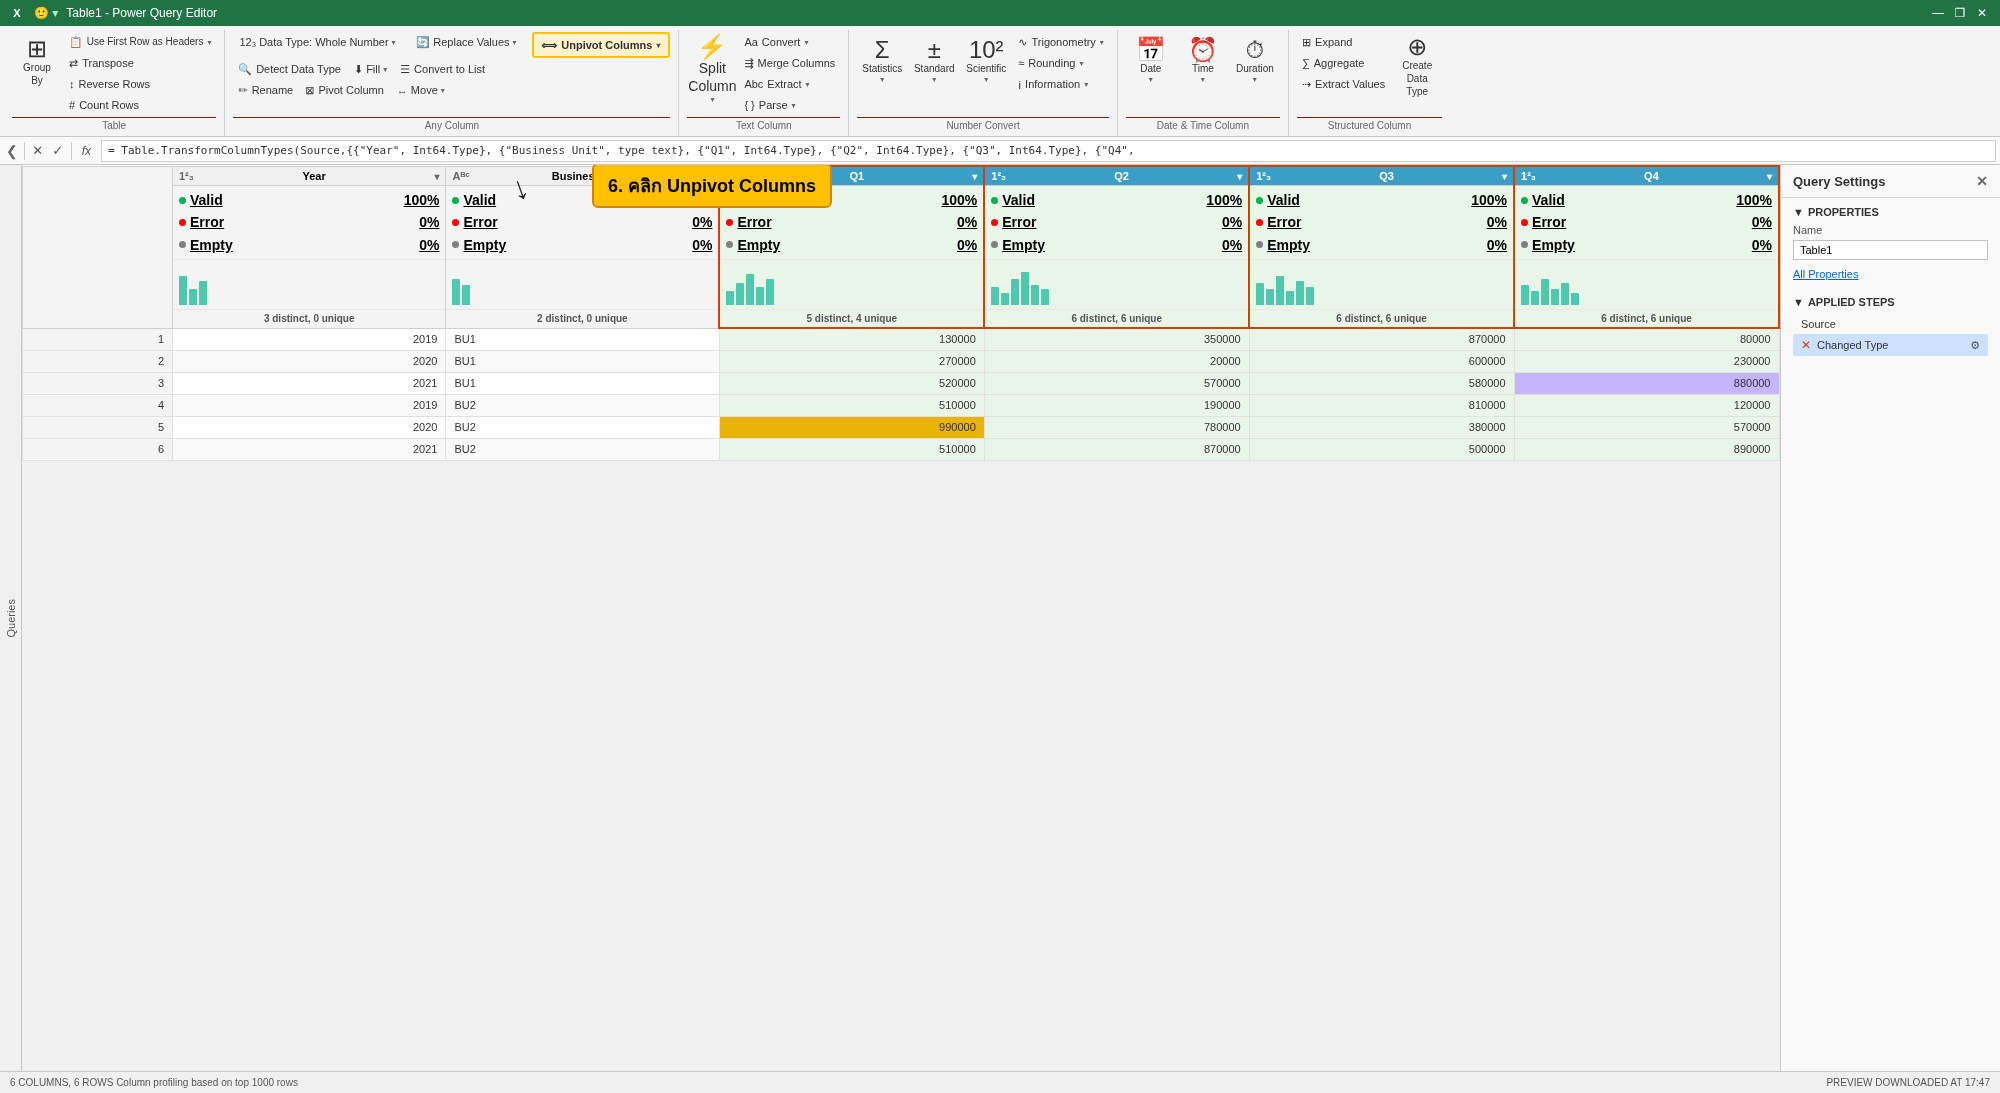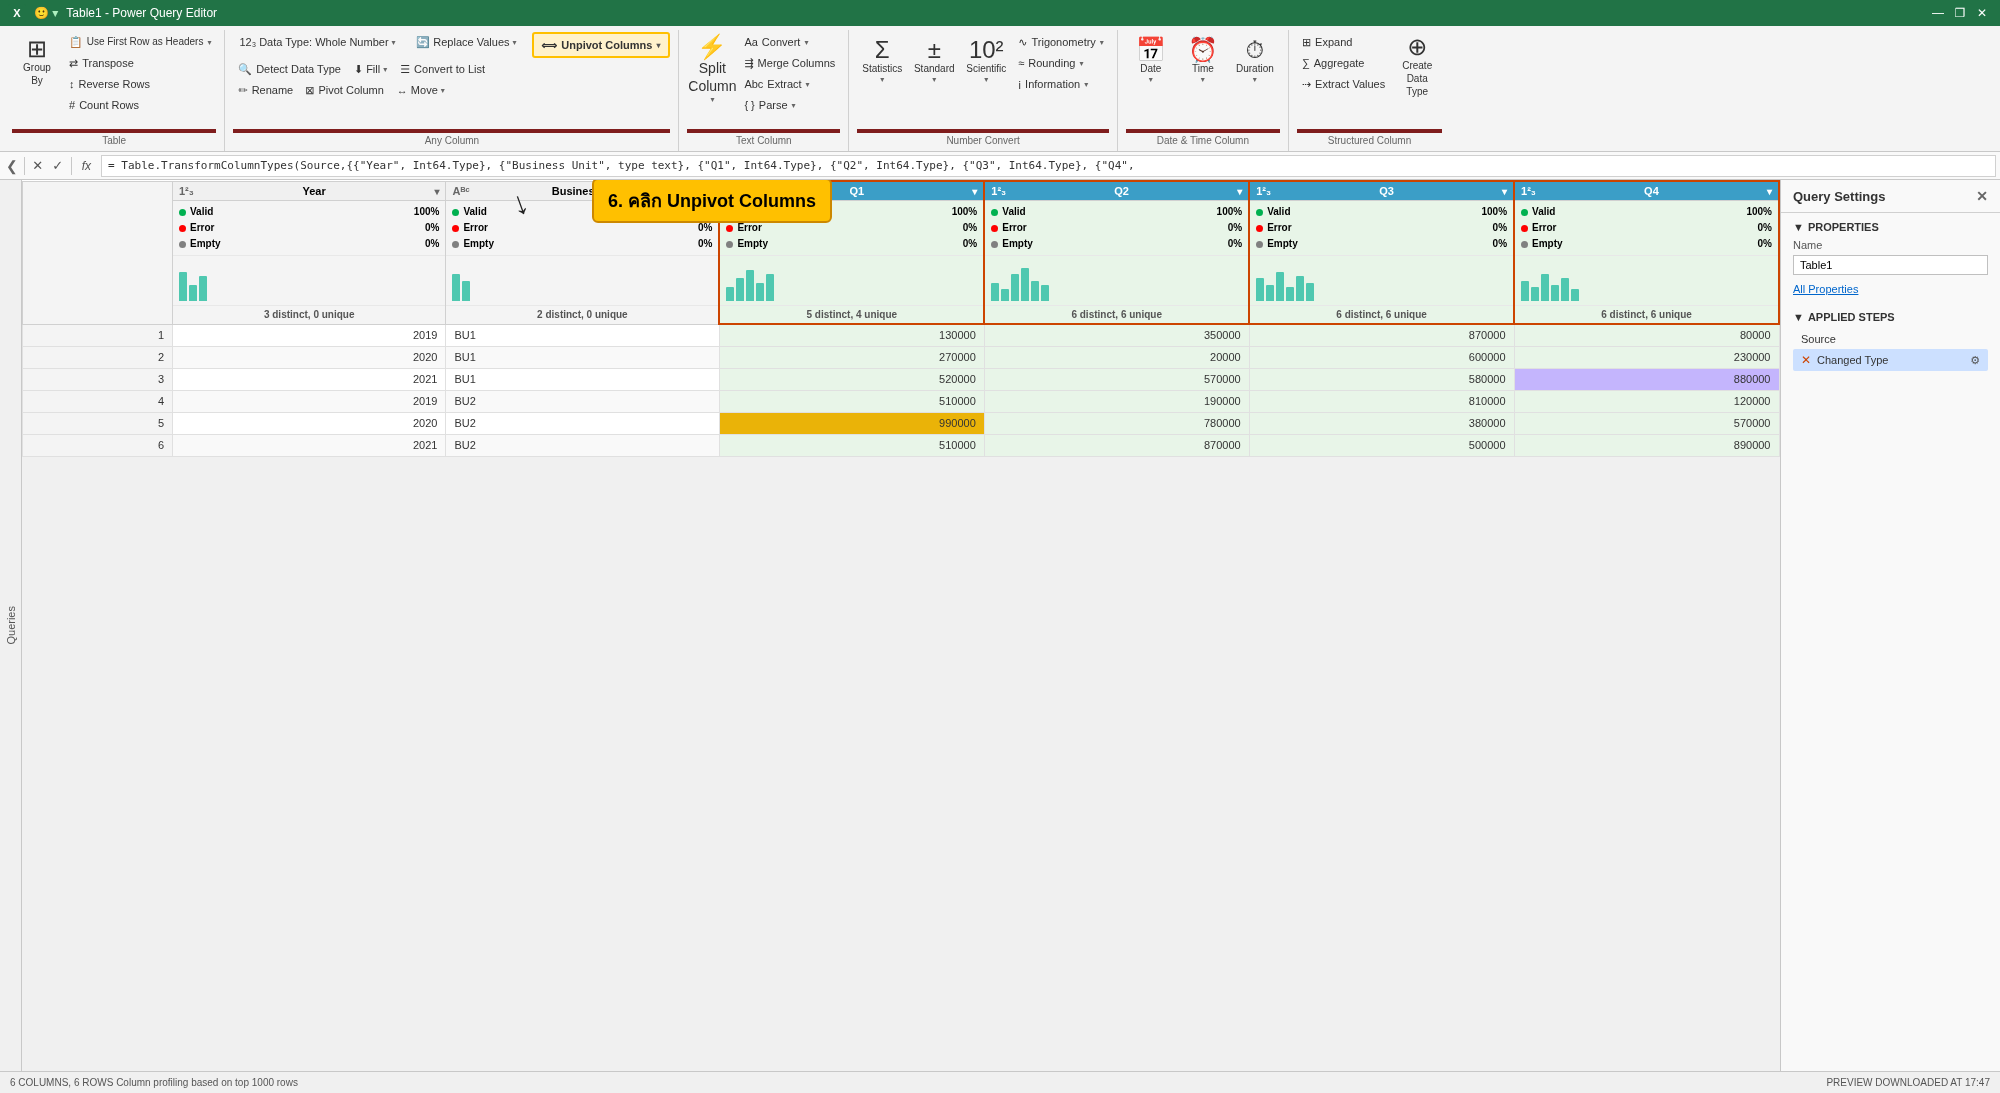--- a/index.html
+++ b/index.html
@@ -61,22 +61,22 @@
       align-items: flex-start;
       gap: 2px;
       flex: 1;
     }
     .ribbon-group-label {
       text-align: center;
       font-size: 10px;
       color: #666;
       padding-top: 2px;
       padding-bottom: 3px;
-      border-top: 4px solid #7f1d1d;
-      margin-top: 14px;
+      border-top: 1px solid #7f1d1d;
+      margin-top: 2px;
     }
 
     .ribbon-btn-large {
       display: flex;
       flex-direction: column;
       align-items: center;
       justify-content: center;
       width: 50px;
       padding: 3px 4px;
       cursor: pointer;
@@ -219,22 +219,23 @@
       padding: 3px 6px;
       gap: 4px;
       border-bottom: 1px solid #d0d0d0;
       background: #f0f0f0;
     }
     .th-type-icon { font-size: 11px; color: #666; }
     .th-name { font-weight: bold; font-size: 11px; flex: 1; }
     .th-filter { font-size: 10px; color: #666; cursor: pointer; }
     .th-stats {
       padding: 3px 6px;
-      font-size: 10px;
+      font-size: 14px;
       line-height: 1.6;
+      text-decoration: underline;
     }
     .stat-row { display: flex; align-items: center; gap: 4px; }
     .stat-dot { width: 7px; height: 7px; border-radius: 50%; }
     .stat-dot.valid { background: #00b050; }
     .stat-dot.error { background: #ff0000; }
     .stat-dot.empty { background: #808080; }
     .stat-bar-container {
       height: 50px;
       display: flex;
       align-items: flex-end;

